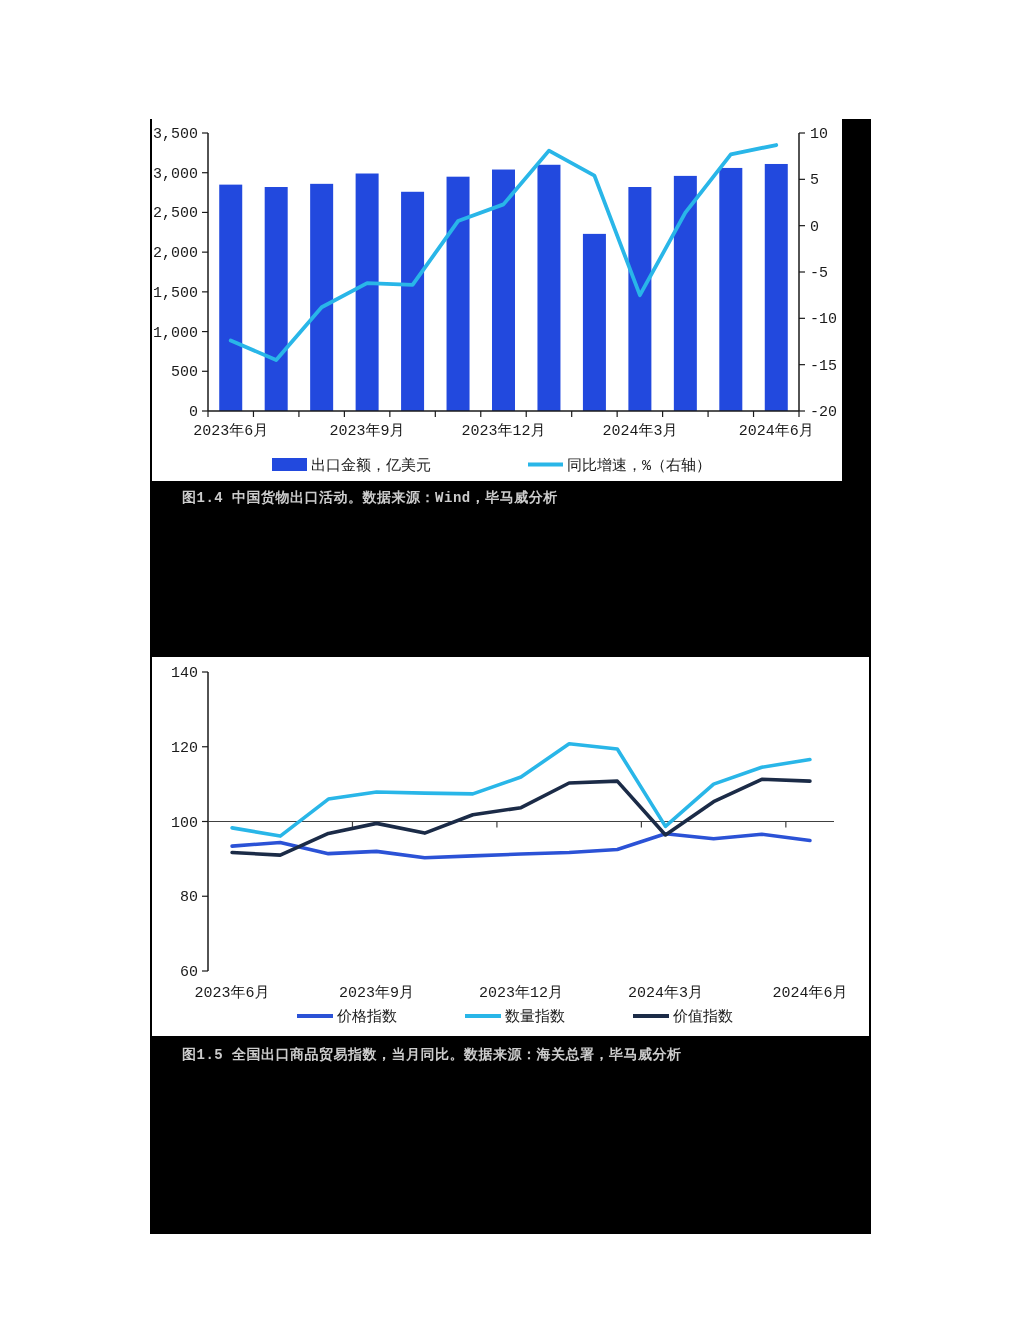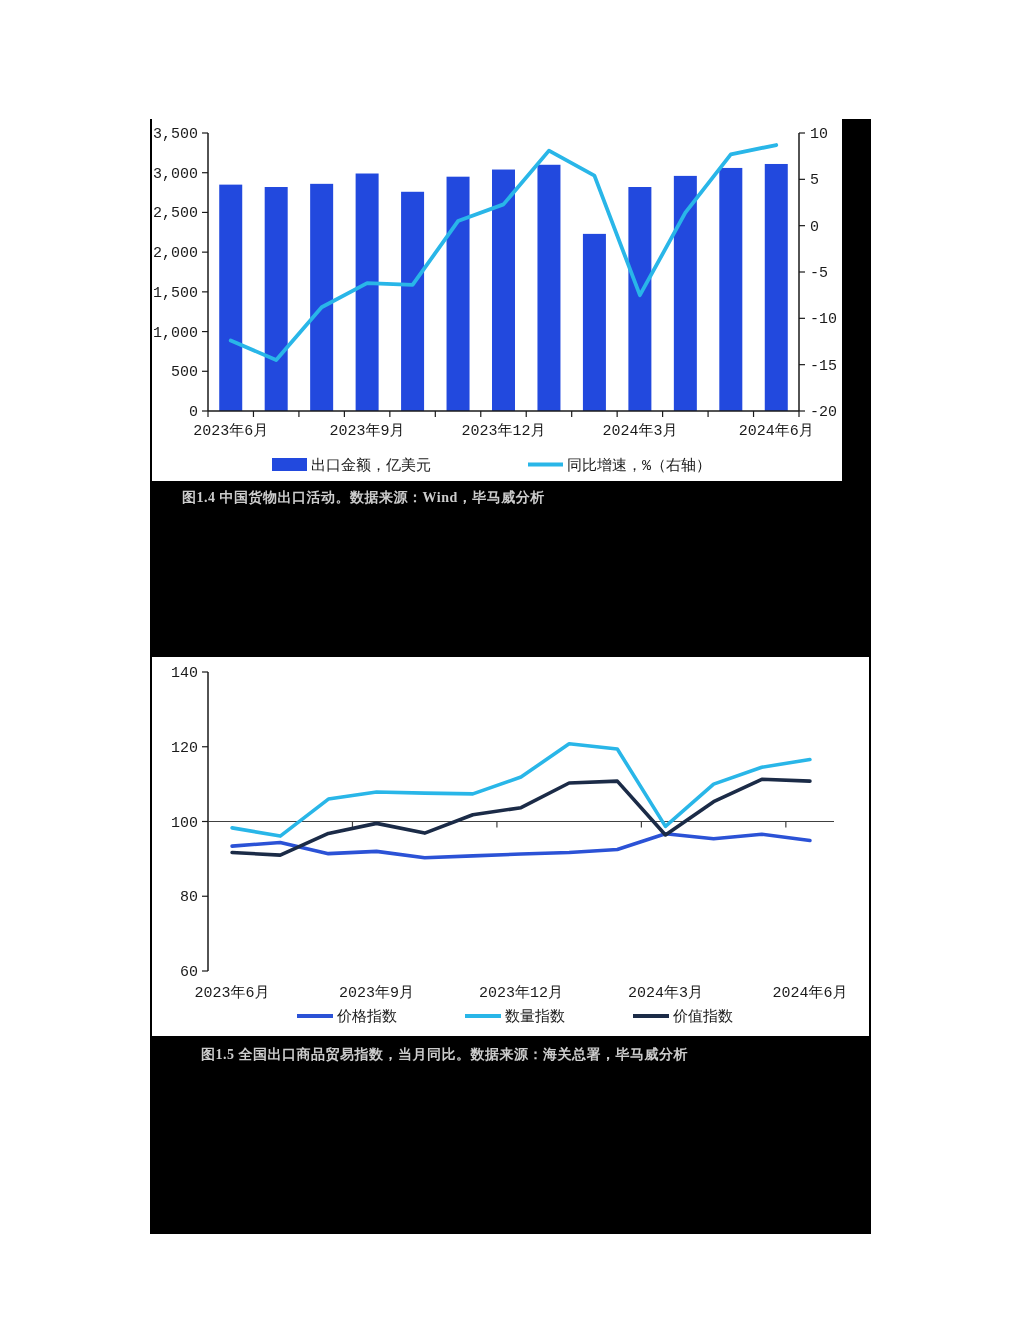--- a/index.html
+++ b/index.html
@@ -9,24 +9,24 @@
   }
   .figure-block{position:absolute;background:#000000;}
   #figure-block-1{left:150px;top:119px;width:721px;height:538px;}
   #figure-block-2{left:150px;top:657px;width:721px;height:577px;}
   .panel{position:absolute;background:#ffffff;}
   #panel-1{left:2px;top:0;width:690px;height:362px;}
   #panel-2{left:2px;top:0;width:717px;height:379px;}
   .caption{
     position:absolute;left:32px;color:#cccccc;font-size:14px;font-weight:bold;
     letter-spacing:0.5px;white-space:nowrap;
-    font-family:Liberation Serif, serif;
+    font-family:Liberation Mono, monospace;
   }
   #caption-1{top:370px;}
-  #caption-2{top:389px;margin-left:19px;}
+  #caption-2{top:389px;}
   svg{display:block;}
   svg text{
     font-family:"Liberation Mono","DejaVu Sans Mono",monospace;
     fill:#1a1a1a;
   }
 </style>
 </head>
 <body>
 
 <div class="page">

